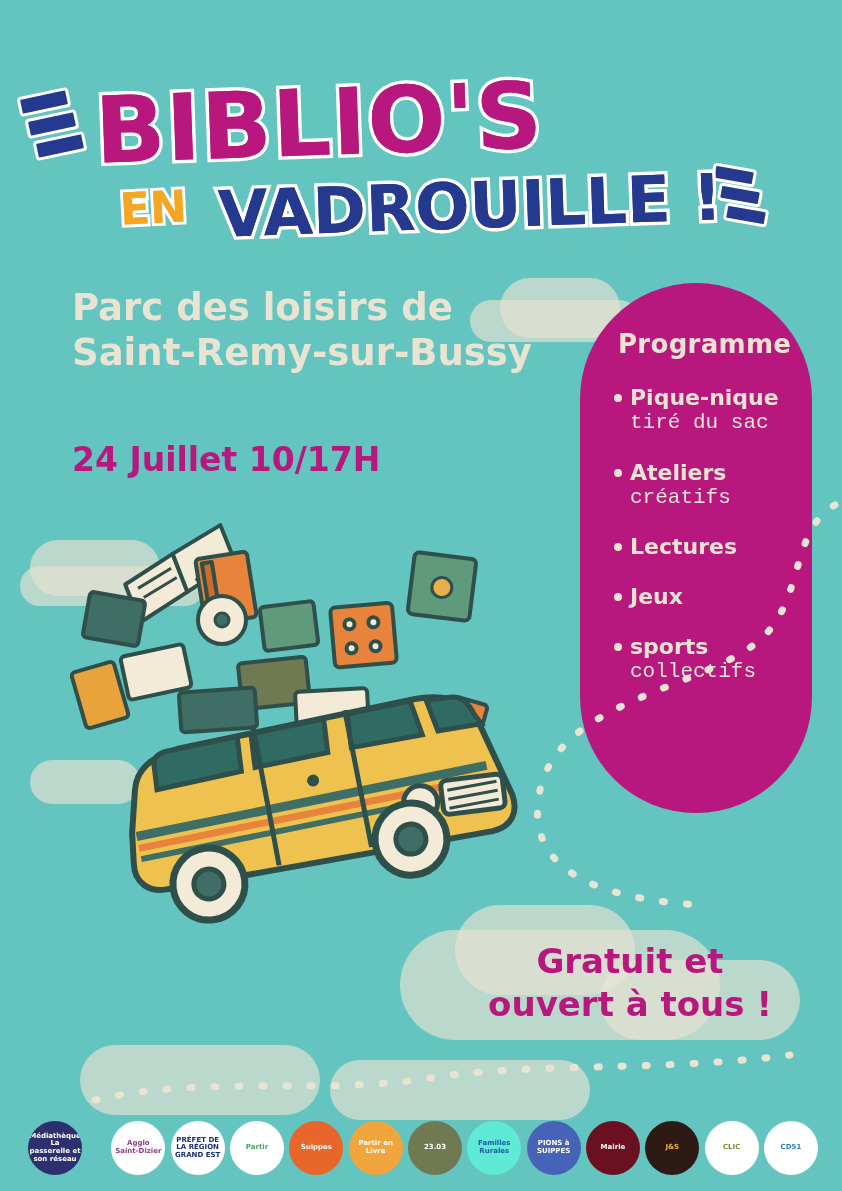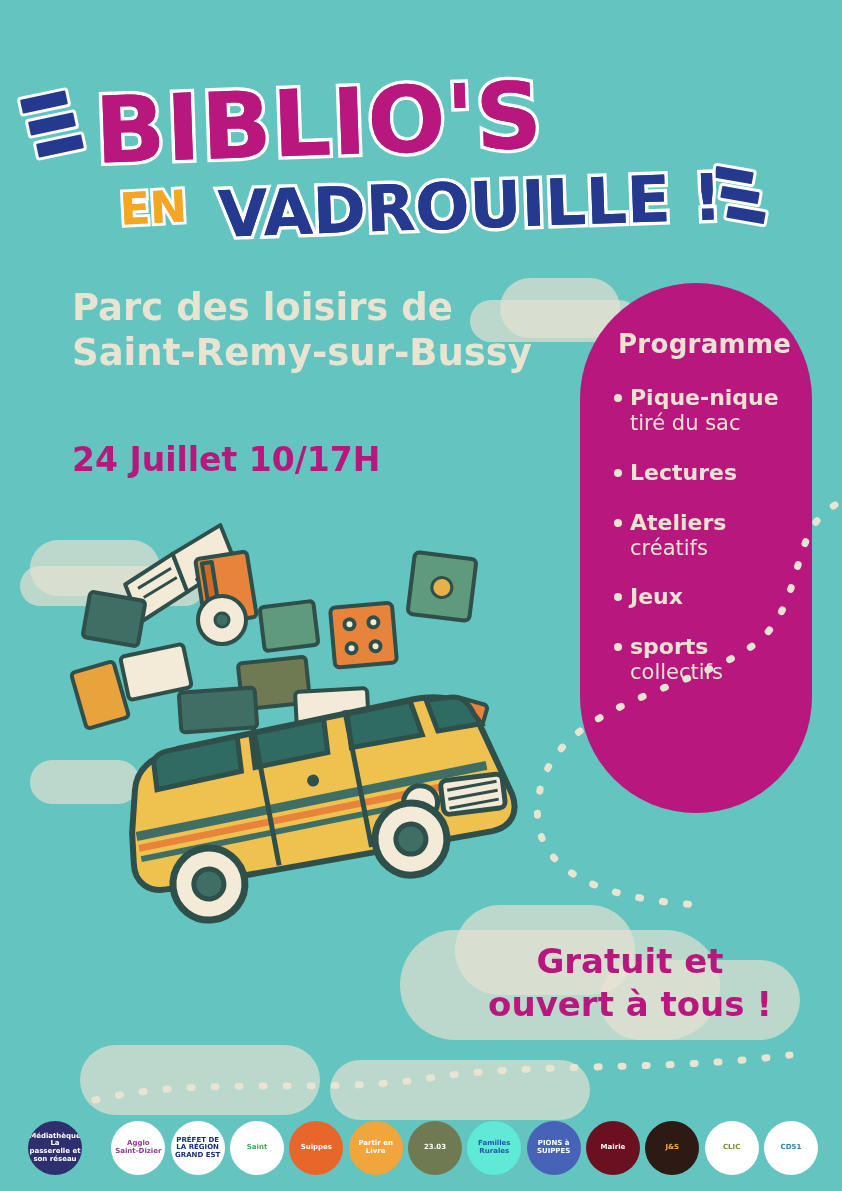--- a/index.html
+++ b/index.html
@@ -170,20 +170,21 @@
     top: 9px;
     width: 8px;
     height: 8px;
     border-radius: 50%;
     background: #e9e4d2;
   }
   .prog-list li .sub {
     display: block;
     font-weight: normal;
     font-size: 21px;
+    font-family: Liberation Mono, monospace;
   }
 
   
   .free {
     position: absolute;
     left: 455px;
     top: 940px;
     width: 350px;
     text-align: center;
     color: #b8187e;
@@ -280,26 +281,26 @@
   <div class="programme">
     <h2>Programme</h2>
     <ul class="prog-list">
       <li>
         <span class="bullet"></span>
         <span>Pique-nique</span>
         <span class="sub">tiré du sac</span>
       </li>
       <li>
         <span class="bullet"></span>
-        <span>Lectures</span>
+        <span>Ateliers</span>
+        <span class="sub">créatifs</span>
       </li>
       <li>
         <span class="bullet"></span>
-        <span>Ateliers</span>
-        <span class="sub">créatifs</span>
+        <span>Lectures</span>
       </li>
       <li>
         <span class="bullet"></span>
         <span>Jeux</span>
       </li>
       <li>
         <span class="bullet"></span>
         <span>sports</span>
         <span class="sub">collectifs</span>
       </li>
@@ -392,21 +393,21 @@
 
   <div class="free">
     <div>Gratuit et</div>
     <div>ouvert à tous !</div>
   </div>
 
   <div class="logos">
     <div class="logo c1">Médiathèque La passerelle et son réseau</div>
     <div class="logo c2">Agglo Saint-Dizier</div>
     <div class="logo c3">PRÉFET DE LA RÉGION GRAND EST</div>
-    <div class="logo c4">Saint</div>
+    <div class="logo c4">Partir</div>
     <div class="logo c5">Suippes</div>
     <div class="logo c6">Partir en Livre</div>
     <div class="logo c7">23.03</div>
     <div class="logo c8">Familles Rurales</div>
     <div class="logo c9">PIONS à SUIPPES</div>
     <div class="logo c10">Mairie</div>
     <div class="logo c11">J&amp;S</div>
     <div class="logo c12">CLIC</div>
     <div class="logo c13">CD51</div>
   </div>

